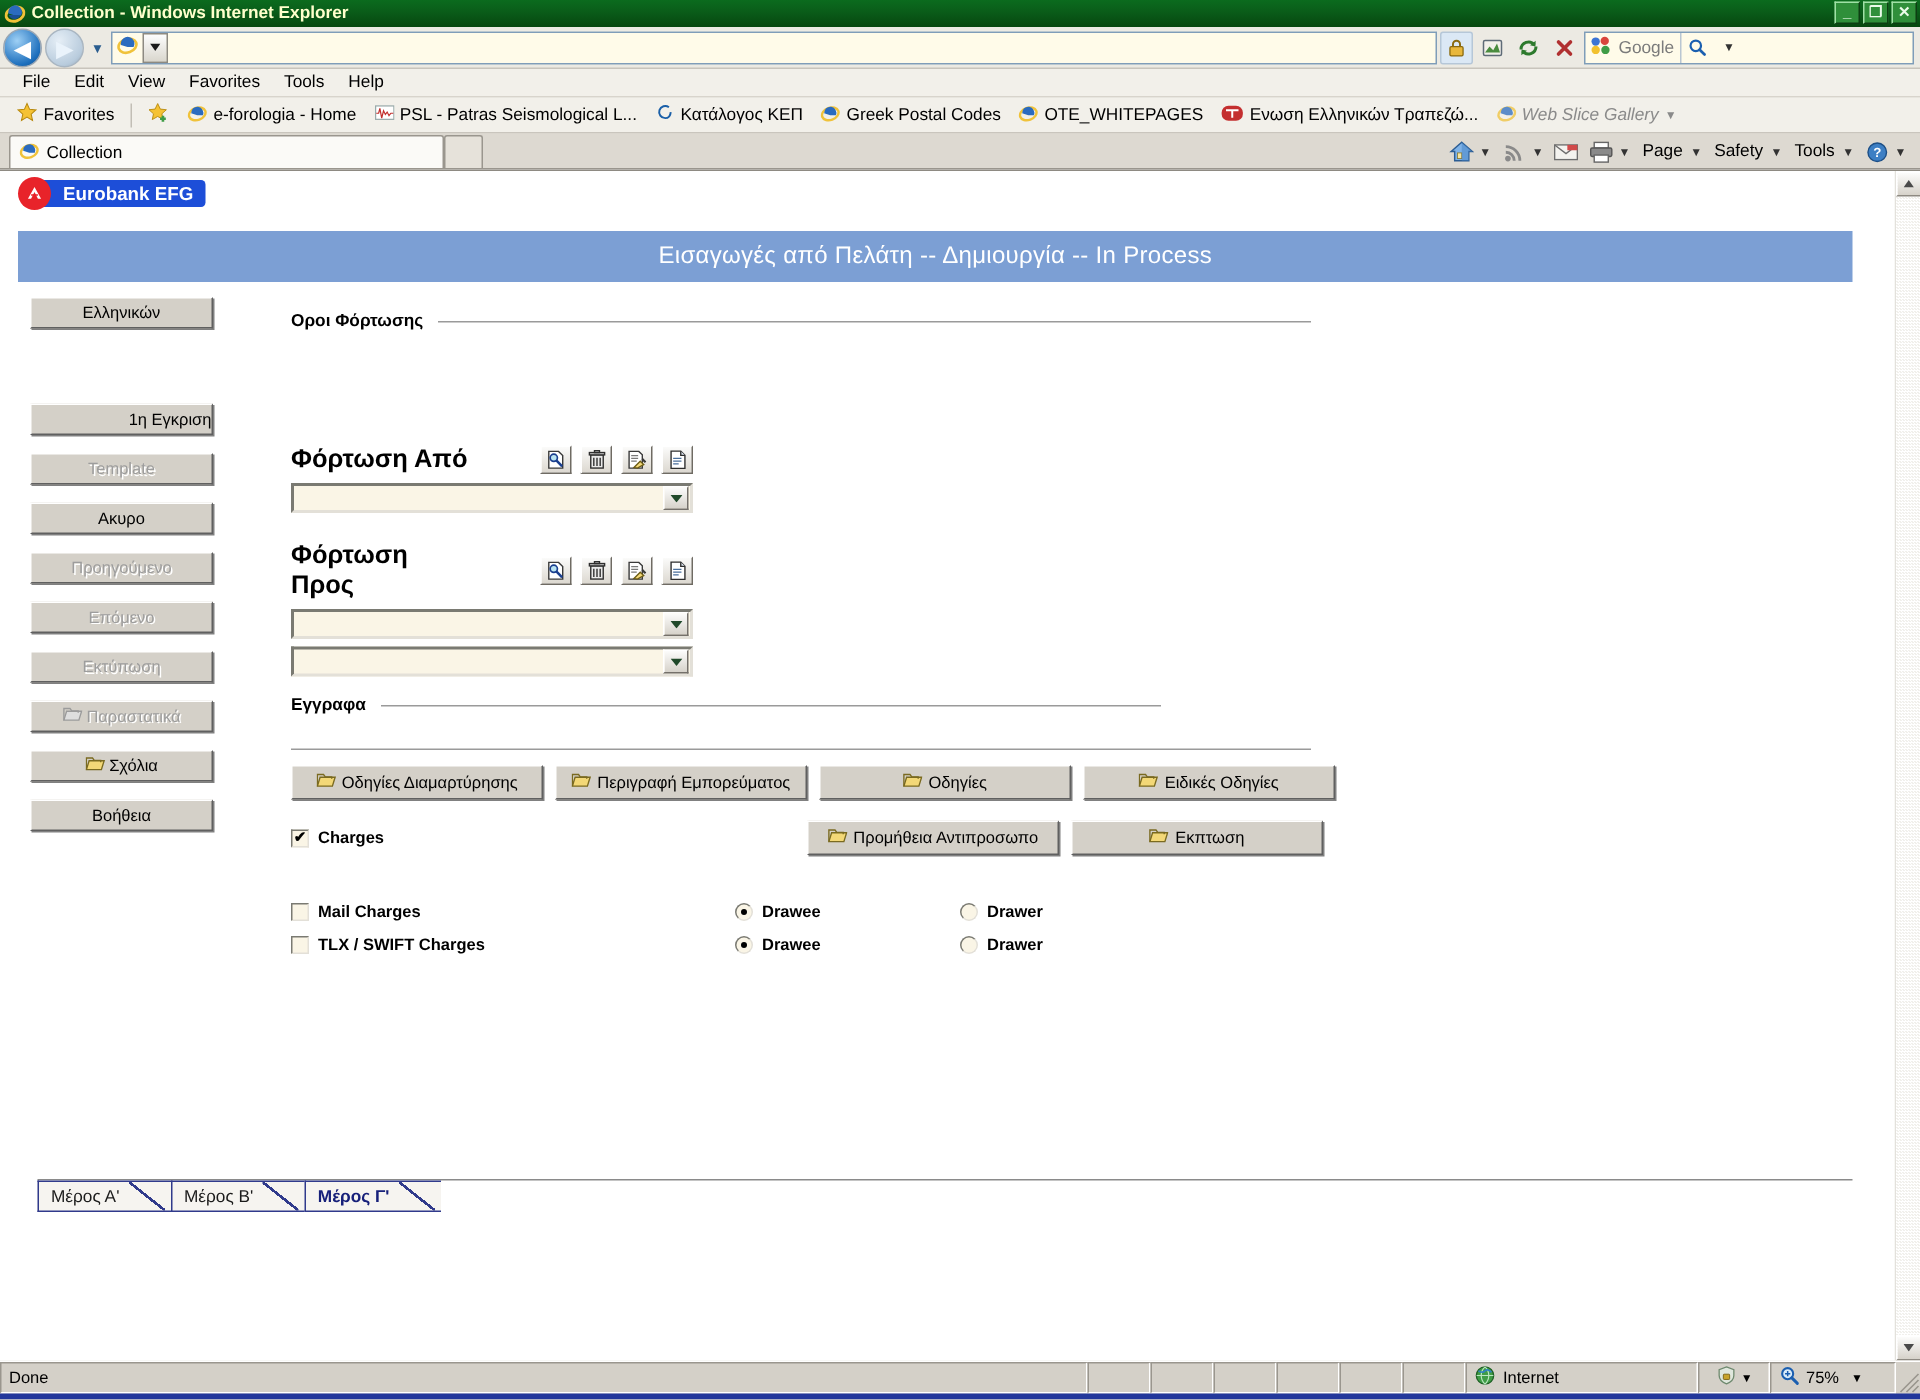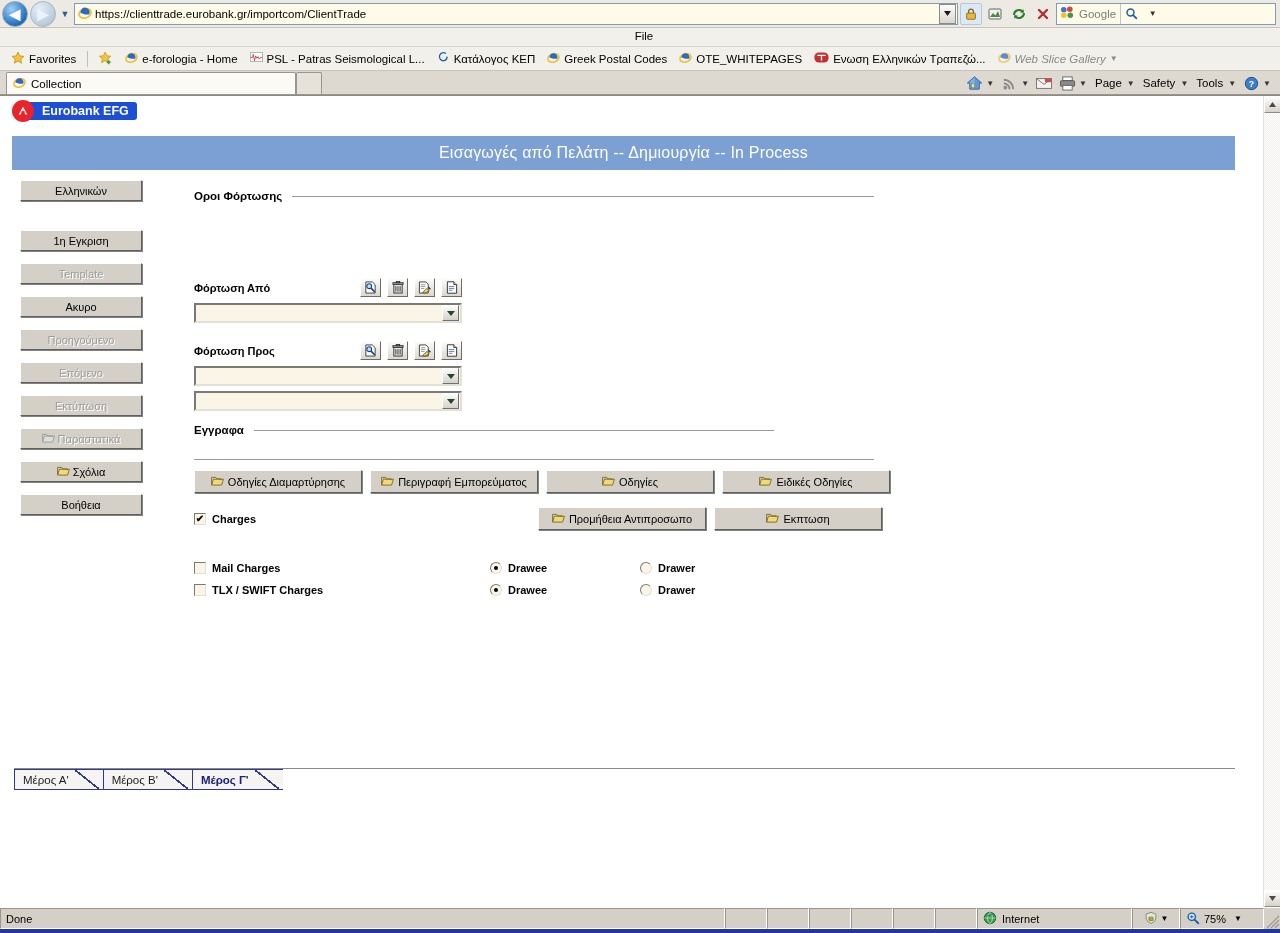--- a/index.html
+++ b/index.html
@@ -106,21 +106,20 @@
     width: 22px; height: 20px; border-left: 1px solid #b9c6d2;
     display: flex; align-items: center; justify-content: center; cursor: pointer;
   }
   .searchcaret { width: 13px; height: 20px; display:flex; align-items:center; justify-content:center; color:#333; font-size:8px; cursor:pointer;}
 
   
   .menubar {
     height: 19px; display: flex; align-items: center;
     background: #f2f0ea; padding-left: 8px; gap: 2px;
     border-bottom: 1px solid #d8d4cc;
-    flex-direction: column;
   }
   .menuitem { padding: 2px 7px; font-size: 11.5px; color: #000; cursor: pointer; }
 
   
   .favbar {
     height: 24px; display: flex; align-items: center;
     background: #f2f0ea; padding: 0 4px 0 6px; gap: 2px;
     border-bottom: 1px solid #c9c5bd;
     position: relative;
   }
@@ -204,28 +203,28 @@
     background: #d4d0c8;
     border: 1px solid; border-color: #ffffff #606060 #606060 #ffffff;
     box-shadow: 1px 1px 0 #808080;
     font-size: 11px; color: #000;
     display: flex; align-items: center; justify-content: center;
     gap: 3px;
     cursor: pointer;
     font-family: "Liberation Sans", sans-serif;
   }
   .sbtn.disabled { color: #9d9d9d; text-shadow: 1px 1px 0 #fff; cursor: default;}
-  .sbtn.gap-top { margin-top: 29px; }
+  .sbtn.gap-top { margin-top: 50px; justify-content: flex-end; }
 
   
   .sec-head { display: flex; align-items: center; gap: 10px; }
   .sec-head .txt { font-weight: bold; font-size: 11.5px; color: #000; white-space: nowrap;}
   .sec-head .rule { flex: 1; height: 1px; background: #9a9a9a; }
 
-  .field-label { font-weight: bold; font-size: 11px; color: #000; }
+  .field-label { font-weight: bold; font-size: 17px; color: #000; }
 
   .iconbtn {
     width: 21px; height: 19px;
     background: linear-gradient(#fbfbfa, #dcd8d0);
     border: 1px solid; border-color: #ffffff #6f6b63 #6f6b63 #ffffff;
     display: flex; align-items: center; justify-content: center;
     cursor: pointer; flex: none;
   }
 
   .combo {
@@ -275,21 +274,21 @@
   .radio {
     width: 12px; height: 12px; border-radius: 50%;
     background: #faf5e6;
     border: 1px solid; border-color: #7a7a72 #e3e0d8 #e3e0d8 #7a7a72;
     display: flex; align-items: center; justify-content: center;
     cursor: pointer; flex: none;
   }
   .radio .dot { width: 4px; height: 4px; border-radius: 50%; background: #000; }
 
   
-  .tabs-wrap { position: absolute; left: 14px; right: 28px; top: 672px; }
+  .tabs-wrap { position: absolute; left: 25px; right: 28px; top: 672px; }
   .tabs-rule { height: 1px; background: #8a8a8a; margin-bottom: 0px; }
   .tabs-row { display: flex; align-items: flex-end; height: 21px; }
   .ptab {
     height: 21px; background: #f6f4f0;
     border: 1px solid #303a8c; border-right: none;
     display: flex; align-items: center;
     padding: 0 4px 0 8px;
     font-size: 11.5px; color: #1b1b1b; cursor: pointer;
     position: relative;
   }
@@ -319,38 +318,52 @@
     width: 16px; display: flex; align-items: flex-end; justify-content: flex-end;
     background: #d4d0c8;
   }
   .bottomline { height: 4px; background: #22379b; }
 </style>
 </head>
 <body>
 
 <div class="window">
 
+  <div class="titlebar">
+    <span class="ie-glyph">
+      <svg width="14" height="14" viewBox="0 0 16 16">
+        <ellipse cx="8" cy="8.5" rx="7" ry="5.2" fill="none" stroke="#f0c23a" stroke-width="2.2" transform="rotate(-20 8 8.5)"></ellipse>
+        <path d="M3 8 A5.2 5.2 0 1 1 12.6 9.6 L8 9.6 Z" fill="#2b6bbf"></path>
+        <path d="M3.2 9.2 h9 a4.8 4.8 0 0 1 -9 0 z" fill="#1a4f93"></path>
+      </svg>
+    </span>
+    <span class="title-text">Collection - Windows Internet Explorer</span>
+    <div class="win-btns">
+      <div class="win-btn">_</div>
+      <div class="win-btn">❐</div>
+      <div class="win-btn">✕</div>
+    </div>
+  </div>
 
   <div class="addrbar">
     <div class="navbtn back">
       <span class="arrow">◀</span>
     </div>
     <div class="navbtn fwd">
       <span class="arrow">▶</span>
     </div>
     <div class="histdrop">▼</div>
 
     <div class="urlbox">
       <span class="favicon">
         <svg width="14" height="14" viewBox="0 0 16 16">
           <ellipse cx="8" cy="8.5" rx="7" ry="5.2" fill="none" stroke="#f0c23a" stroke-width="2" transform="rotate(-20 8 8.5)"></ellipse>
           <path d="M3 8 A5.2 5.2 0 1 1 12.6 9.6 L8 9.6 Z" fill="#2b6bbf"></path>
         </svg>
       </span>
-      <span class="urltext">https://clienttrade.eurobank.gr/importcom/ClientTrade</span>
       <div class="urldrop">
         <svg width="7" height="5" viewBox="0 0 7 5">
             <path d="M0 0 L7 0 L3.5 5 Z" fill="#1a1a1a"></path>
           </svg>
       </div>
     </div>
 
     <div class="tbicon active">
       <svg width="14" height="14" viewBox="0 0 16 16">
         <rect x="3" y="7" width="10" height="7" rx="1" fill="#e8b73c" stroke="#8a6a10"></rect>

